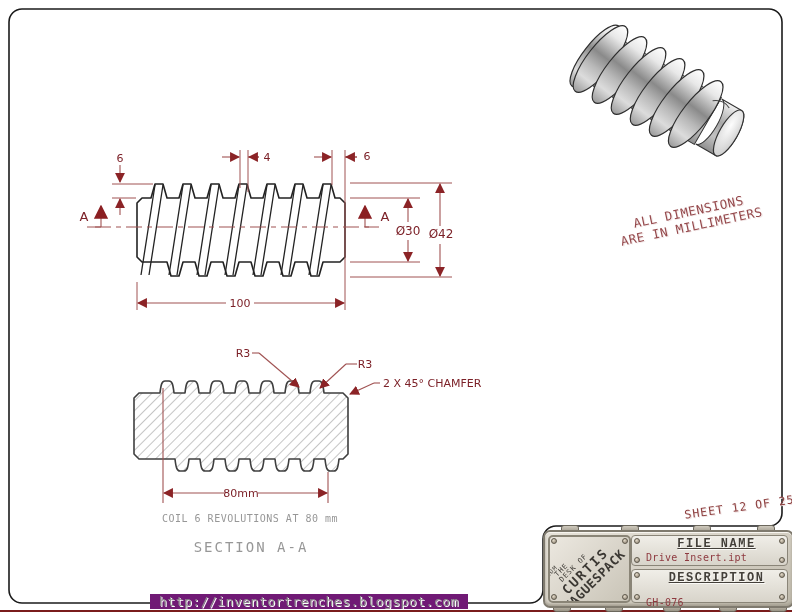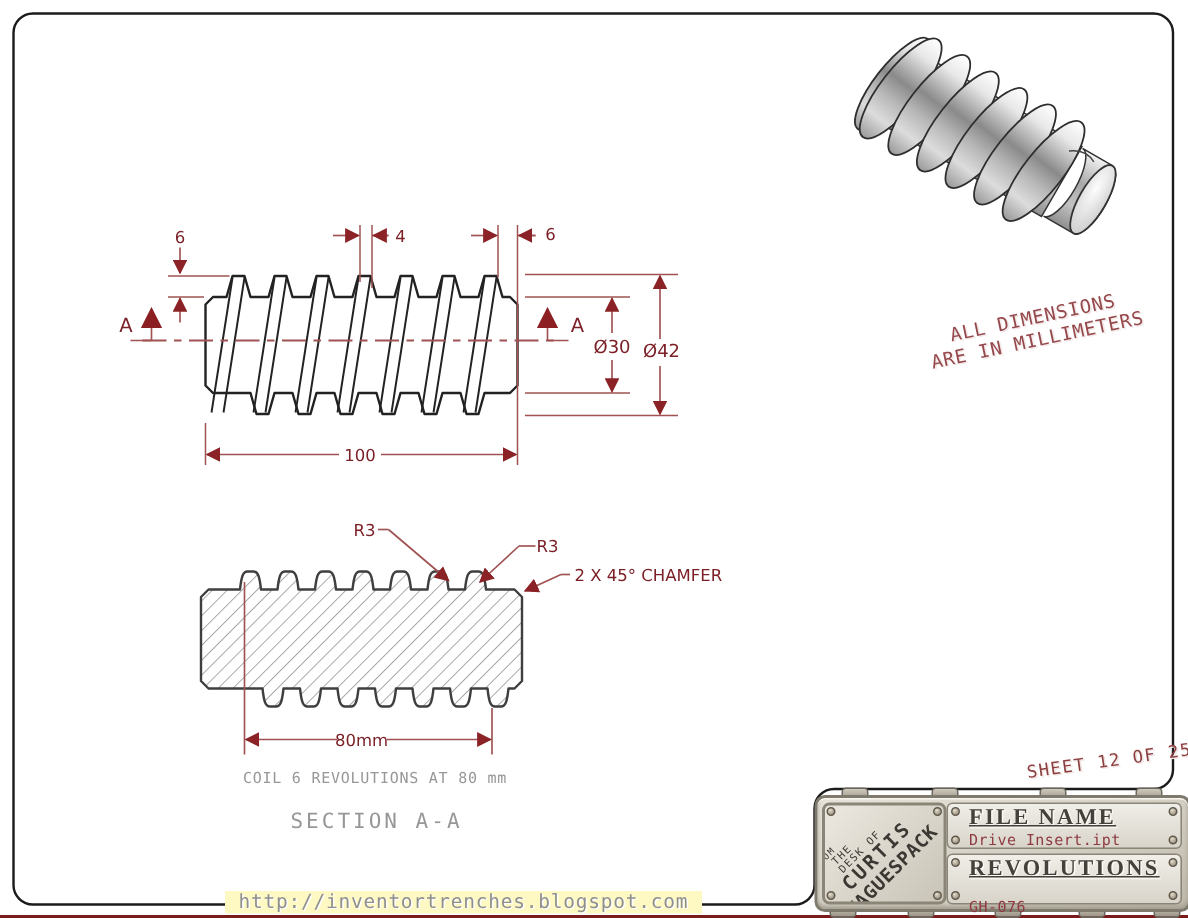--- a/index.html
+++ b/index.html
@@ -11,21 +11,21 @@
   
   .units-note{position:absolute;left:601px;top:204px;width:178px;text-align:center;
     transform:rotate(-12deg);font-family:"DejaVu Sans Mono",monospace;font-size:12.5px;
     letter-spacing:.5px;color:#95494c;line-height:15px;
     text-shadow:1px 1px 0 #f3e9e9;}
   
   .sheet-label{position:absolute;left:684px;top:500px;transform:rotate(-8deg);
     font-family:"DejaVu Sans Mono",monospace;font-size:11.5px;letter-spacing:1px;
     color:#8d3f3f;text-shadow:1px 1px 0 #f0e4e4;white-space:nowrap;}
   
-  .footer-url{position:absolute;left:150px;top:594px;z-index:5;background:#fef9c3;
+  .footer-url{position:absolute;left:150px;top:594px;z-index:5;background:#701a75;
     padding:0 9px;font-family:"DejaVu Sans Mono",monospace;font-size:13px;
     color:#8f8f8f;letter-spacing:.5px;text-shadow:1px 1px 0 #ffffff;}
   .bottom-red{position:absolute;left:0;bottom:0;width:100%;height:2px;background:#7a1c1c;z-index:1;}
   
   .title-block{position:absolute;left:543px;top:524px;width:249px;height:88px;z-index:6;}
   .tb-plate{position:absolute;left:0;top:6px;width:247px;height:74px;
     background:linear-gradient(160deg,#e7e3da 0%,#d4cfc3 55%,#bdb8aa 100%);
     border:2px solid #7f7a6e;border-radius:7px;
     box-shadow:inset 0 1px 0 #f7f5f0, inset 0 -2px 3px #a49e90;}
   .tb-tab{position:absolute;width:16px;height:7px;background:linear-gradient(#cfcabe,#9a9486);
@@ -39,22 +39,22 @@
   .stamp-s1{display:block;font-size:6px;letter-spacing:1px;transform:translateX(-26px);}
   .stamp-s2{display:block;font-size:7px;letter-spacing:1px;transform:translateX(-16px);}
   .stamp-s3{display:block;font-size:7px;letter-spacing:1px;transform:translateX(-6px);}
   .stamp-n1{display:block;font-size:13px;letter-spacing:2px;font-weight:bold;}
   .stamp-n2{display:block;font-size:12.5px;letter-spacing:.5px;font-weight:bold;}
   .tb-cell{position:absolute;left:86px;width:157px;
     background:linear-gradient(#f0eee8,#d8d4ca);
     border:1.5px solid #8a8578;border-radius:4px;padding:1px 0 0 14px;box-sizing:border-box;}
   .tb-cell-file{top:3px;height:31px;}
   .tb-cell-desc{top:37px;height:34px;}
-  .tb-label{font-family:Liberation Serif, serif;font-size:15px;font-weight:bold;
-    letter-spacing:1.5px;color:#44403a;text-decoration:underline;text-shadow:1px 1px 0 #fbfaf7;}
+  .tb-label{font-family:Liberation Mono, monospace;font-size:12px;font-weight:bold;
+    letter-spacing:1.5px;color:#44403a;text-decoration:underline;text-shadow:1px 1px 0 #fbfaf7;text-align:center;}
   .tb-value{font-family:"DejaVu Sans Mono",monospace;font-size:10px;color:#8e3a40;
     letter-spacing:.3px;line-height:11px;margin-top:1px;}
   .screw{position:absolute;width:6px;height:6px;border-radius:50%;
     background:radial-gradient(circle at 35% 30%,#e6ddcc,#8a8070);border:1px solid #5f594c;box-sizing:border-box;}
 </style>
 </head>
 <body>
 
 <div class="sheet">
 
@@ -243,21 +243,21 @@
       <div class="tb-cell tb-cell-file">
         <div class="tb-label">FILE NAME</div>
         <div class="tb-value">Drive Insert.ipt</div>
         <div class="screw" style="left:2px;top:2px;"></div>
         <div class="screw" style="right:2px;top:2px;"></div>
         <div class="screw" style="left:2px;bottom:2px;"></div>
         <div class="screw" style="right:2px;bottom:2px;"></div>
       </div>
 
       <div class="tb-cell tb-cell-desc">
-        <div class="tb-label">REVOLUTIONS</div>
+        <div class="tb-label">DESCRIPTION</div>
         <div class="tb-value">
           <br>
           <span>GH-076</span>
         </div>
         <div class="screw" style="left:2px;top:2px;"></div>
         <div class="screw" style="right:2px;top:2px;"></div>
         <div class="screw" style="left:2px;bottom:2px;"></div>
         <div class="screw" style="right:2px;bottom:2px;"></div>
       </div>
     </div>

